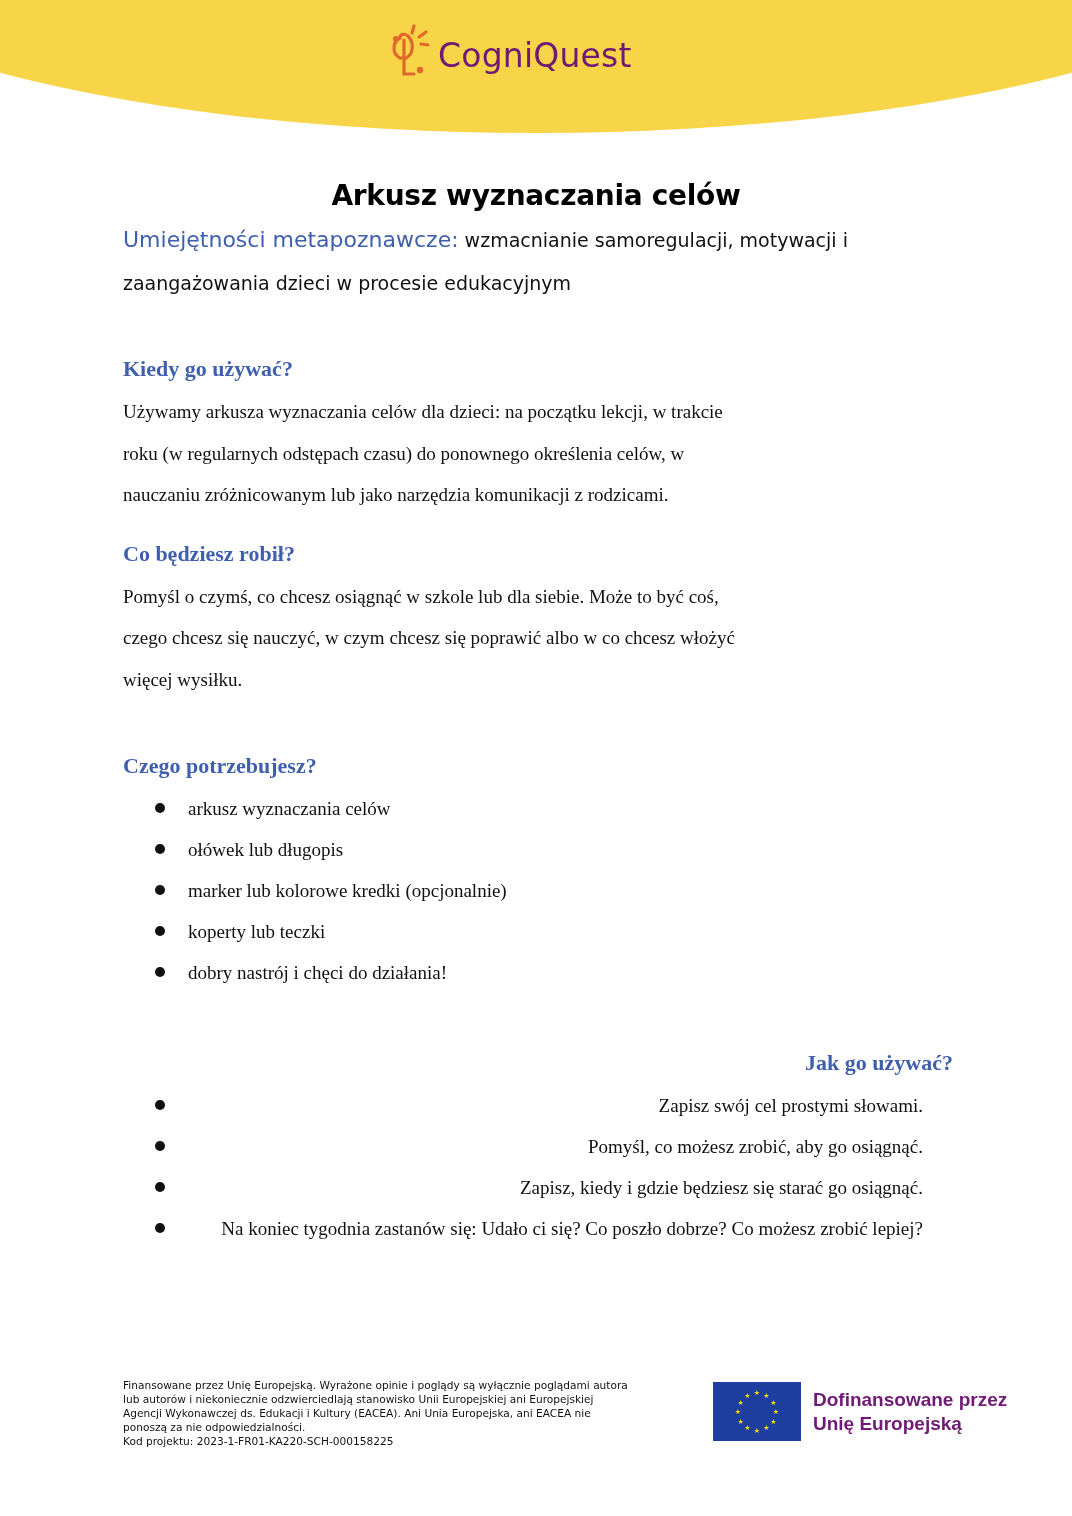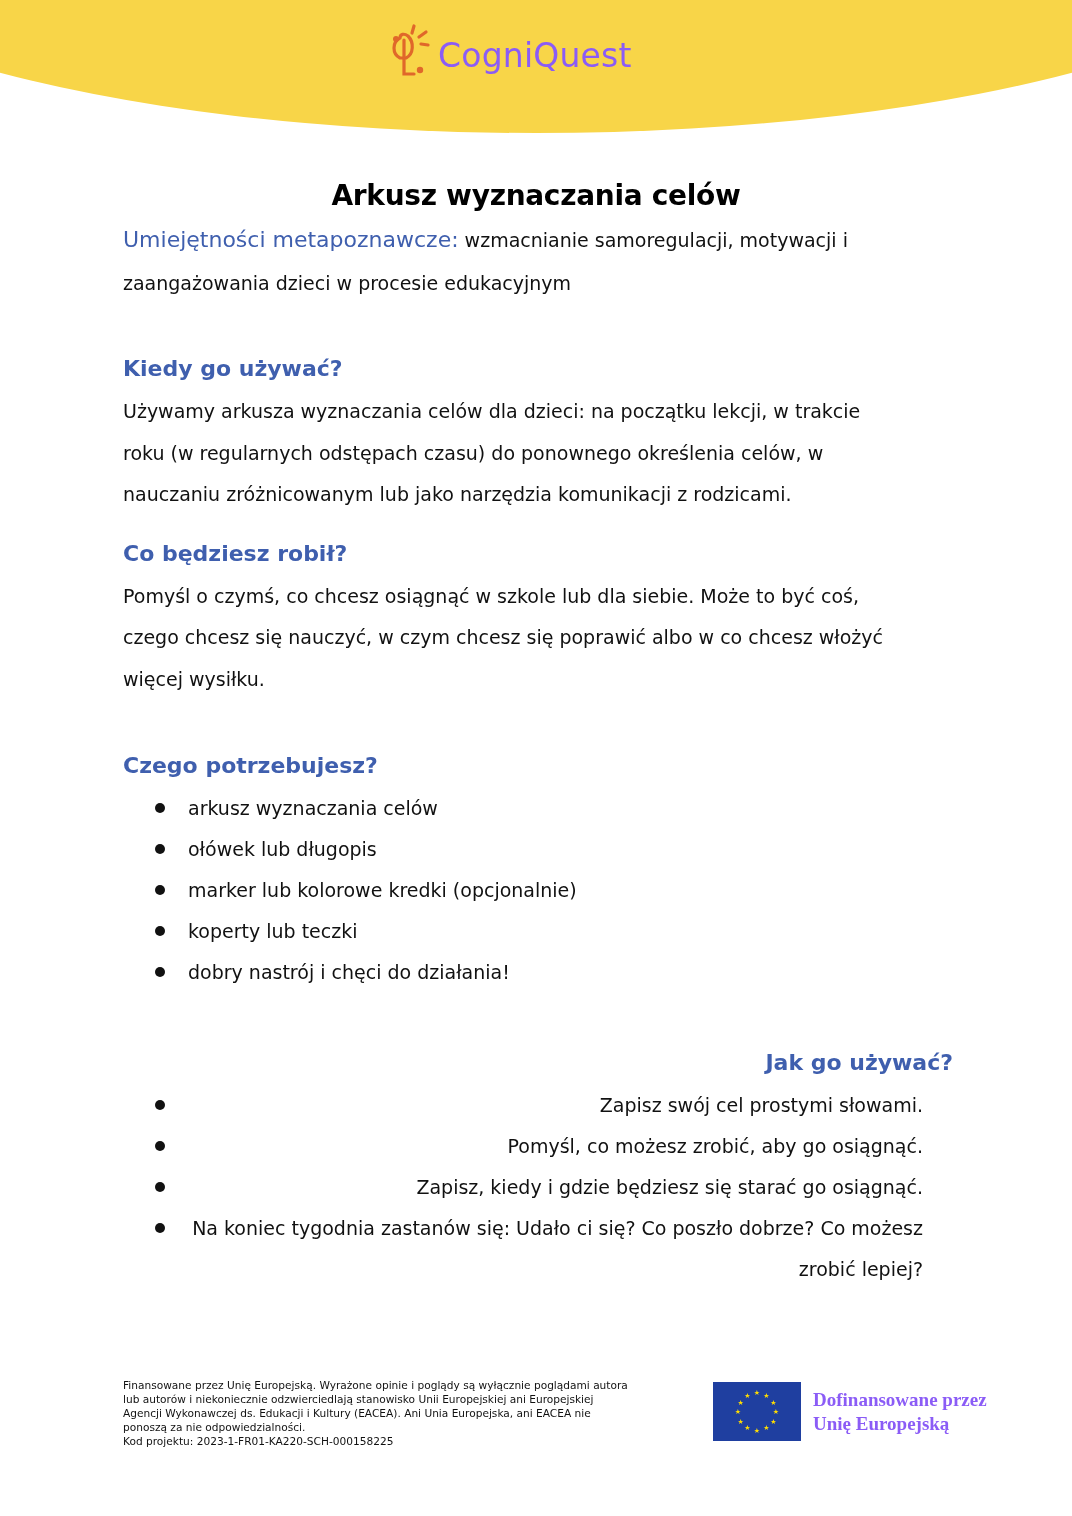--- a/index.html
+++ b/index.html
@@ -13,39 +13,39 @@
       border-radius: 50%;
       background: #f8d548;
     }
     .logo {
       position: absolute; left: 386px; top: 18px; height: 66px;
       display: flex; align-items: center;
     }
     .logo svg { width: 56px; height: 66px; }
     .logo-text {
       font-family: "DejaVu Sans", sans-serif;
-      font-size: 33px; color: #8b5cf6; letter-spacing: 0.2px;
+      font-size: 33px; color: #701a75; letter-spacing: 0.2px;
       margin-left: -4px; margin-top: 8px;
     }
     .title {
       position: absolute; top: 160px; left: 0; width: 1072px; text-align: center;
       font-family: "DejaVu Sans", sans-serif; font-weight: bold; font-size: 28px;
       color: #000000; letter-spacing: -0.3px;
     }
     .content {
       position: absolute; left: 123px; top: 218px; width: 830px;
       font-family: "DejaVu Sans", sans-serif;
     }
     .intro {
       font-size: 19px; line-height: 43px; margin: 0; color: #111;
     }
     .accent-label {
       color: #3f5fae; font-weight: normal; font-size: 22px;
     }
-    .section { margin-top: 40px; }
+    .section { margin-top: 40px; font-family: Liberation Serif, serif; }
     .section h2 {
       margin: 0; font-size: 22px; font-weight: bold; color: #3f5fae; line-height: 36px;
     }
     .section p {
       margin: 4px 0 0 0; font-size: 19px; line-height: 41.5px; color: #111;
     }
     .section ul {
       list-style: none; margin: 4px 0 0 0; padding: 0;
     }
     .section li {
@@ -60,22 +60,22 @@
     .footer-text {
       position: absolute; left: 123px; top: 1378px; width: 590px;
       font-family: "DejaVu Sans", sans-serif; font-size: 10.6px; line-height: 14px; color: #111;
     }
     .footer-text div { white-space: nowrap; }
     .eu-badge {
       position: absolute; left: 713px; top: 1382px; display: flex; align-items: center;
     }
     .eu-flag { width: 88px; height: 59px; background: #1f3fa0; display: block; }
     .eu-label {
-      margin-left: 12px; font-family: Liberation Serif, serif; font-weight: bold;
-      color: #8b5cf6; font-size: 19px; line-height: 24px;
+      margin-left: 12px; font-family: Liberation Sans, sans-serif; font-weight: bold;
+      color: #701a75; font-size: 19px; line-height: 24px;
     }
   </style>
 </head>
 <body>
 
 <div class="header-bg"></div>
 
 <div class="logo">
   <svg viewBox="0 0 56 66">
     <g fill="none" stroke="#e0682a" stroke-width="3.2" stroke-linecap="round">

